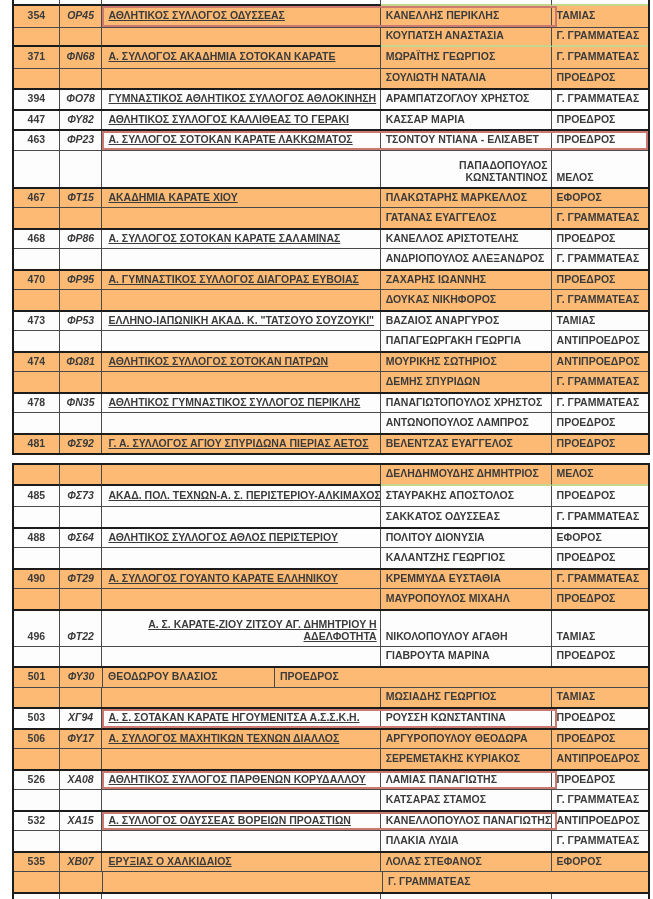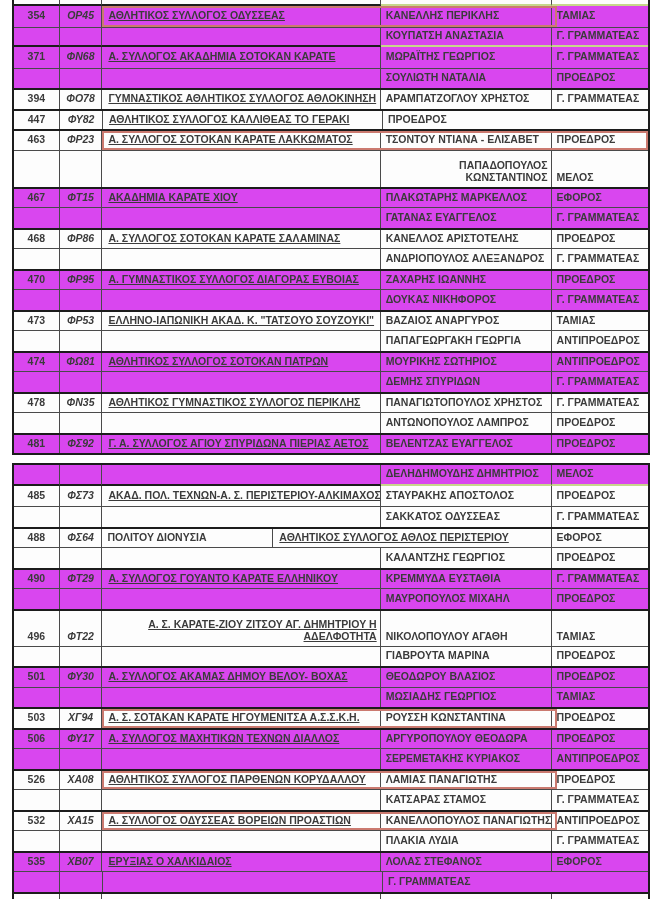--- a/index.html
+++ b/index.html
@@ -4,21 +4,21 @@
 <style>
   html,body{margin:0;padding:0;background:#ffffff;}
   body{width:653px;height:899px;overflow:hidden;position:relative;
        font-family:"Liberation Sans",sans-serif;}
   .doc{position:absolute;left:12px;top:0;width:638px;}
   .section{border-left:2px solid #1c1c1c;border-right:2px solid #1c1c1c;}
   .sec-1{border-bottom:2px solid #1c1c1c;}
   .sec-2{border-top:2px solid #1c1c1c;}
   .gap{height:8px;background:#ffffff;}
   .row{display:flex;height:20.5px;position:relative;box-sizing:border-box;background:#fdfdfd;}
-  .row.blue{background:#d946ef;}
+  .row.blue{background:#fdba74;}
   .row.tall{height:37px;}
   .row.sliver-top{height:6px;}
   .row.sliver-bottom{height:8px;}
   .row.ntop{border-top:1px solid #4a4a4a;}
   .row.gstart{border-top:2px solid #1c1c1c;}
   .row.notop{border-top:none;}
   .cell{box-sizing:border-box;border-right:1px solid #4a4a4a;display:flex;
         align-items:center;font-size:10.5px;font-weight:bold;color:#3b3b3b;
         line-height:1.1;white-space:nowrap;overflow:hidden;}
   .c-num{width:46px;justify-content:center;}
@@ -79,20 +79,21 @@
         <div class="cell c-num">394</div>
         <div class="cell c-code">ΦΟ78</div>
         <div class="cell c-club">ΓΥΜΝΑΣΤΙΚΟΣ ΑΘΛΗΤΙΚΟΣ ΣΥΛΛΟΓΟΣ ΑΘΛΟΚΙΝΗΣΗ</div>
         <div class="cell c-person">ΑΡΑΜΠΑΤΖΟΓΛΟΥ ΧΡΗΣΤΟΣ</div>
         <div class="cell c-role">Γ. ΓΡΑΜΜΑΤΕΑΣ</div>
       </div>
       <div class="row gstart">
         <div class="cell c-num">447</div>
         <div class="cell c-code">ΦΥ82</div>
         <div class="cell c-club">ΑΘΛΗΤΙΚΟΣ ΣΥΛΛΟΓΟΣ ΚΑΛΛΙΘΕΑΣ ΤΟ ΓΕΡΑΚΙ</div>
+        <div class="cell c-person">ΚΑΣΣΑΡ ΜΑΡΙΑ</div>
         <div class="cell c-role">ΠΡΟΕΔΡΟΣ</div>
       </div>
       <div class="row gstart">
         <div class="cell c-num">463</div>
         <div class="cell c-code">ΦΡ23</div>
         <div class="cell c-club">Α. ΣΥΛΛΟΓΟΣ ΣΟΤΟΚΑΝ ΚΑΡΑΤΕ ΛΑΚΚΩΜΑΤΟΣ</div>
         <div class="cell c-person">ΤΣΟΝΤΟΥ ΝΤΙΑΝΑ - ΕΛΙΣΑΒΕΤ</div>
         <div class="cell c-role">ΠΡΟΕΔΡΟΣ</div>
         <div class="hl hl-cr"></div>
       </div>
@@ -214,22 +215,22 @@
       <div class="row ntop">
         <div class="cell c-num"></div>
         <div class="cell c-code"></div>
         <div class="cell c-club"></div>
         <div class="cell c-person">ΣΑΚΚΑΤΟΣ ΟΔΥΣΣΕΑΣ</div>
         <div class="cell c-role">Γ. ΓΡΑΜΜΑΤΕΑΣ</div>
       </div>
       <div class="row gstart">
         <div class="cell c-num">488</div>
         <div class="cell c-code">ΦΣ64</div>
+        <div class="cell c-club">ΑΘΛΗΤΙΚΟΣ ΣΥΛΛΟΓΟΣ ΑΘΛΟΣ ΠΕΡΙΣΤΕΡΙΟΥ</div>
         <div class="cell c-person">ΠΟΛΙΤΟΥ ΔΙΟΝΥΣΙΑ</div>
-        <div class="cell c-club">ΑΘΛΗΤΙΚΟΣ ΣΥΛΛΟΓΟΣ ΑΘΛΟΣ ΠΕΡΙΣΤΕΡΙΟΥ</div>
         <div class="cell c-role">ΕΦΟΡΟΣ</div>
       </div>
       <div class="row ntop">
         <div class="cell c-num"></div>
         <div class="cell c-code"></div>
         <div class="cell c-club"></div>
         <div class="cell c-person">ΚΑΛΑΝΤΖΗΣ ΓΕΩΡΓΙΟΣ</div>
         <div class="cell c-role">ΠΡΟΕΔΡΟΣ</div>
       </div>
       <div class="row blue gstart">
@@ -256,21 +257,20 @@
       <div class="row ntop">
         <div class="cell c-num"></div>
         <div class="cell c-code"></div>
         <div class="cell c-club"></div>
         <div class="cell c-person">ΓΙΑΒΡΟΥΤΑ ΜΑΡΙΝΑ</div>
         <div class="cell c-role">ΠΡΟΕΔΡΟΣ</div>
       </div>
       <div class="row blue gstart">
         <div class="cell c-num">501</div>
         <div class="cell c-code">ΦΥ30</div>
-        <div class="cell c-club">Α. ΣΥΛΛΟΓΟΣ ΑΚΑΜΑΣ ΔΗΜΟΥ ΒΕΛΟΥ- ΒΟΧΑΣ</div>
         <div class="cell c-person">ΘΕΟΔΩΡΟΥ ΒΛΑΣΙΟΣ</div>
         <div class="cell c-role">ΠΡΟΕΔΡΟΣ</div>
       </div>
       <div class="row blue ntop">
         <div class="cell c-num"></div>
         <div class="cell c-code"></div>
         <div class="cell c-club"></div>
         <div class="cell c-person">ΜΩΣΙΑΔΗΣ ΓΕΩΡΓΙΟΣ</div>
         <div class="cell c-role">ΤΑΜΙΑΣ</div>
       </div>

